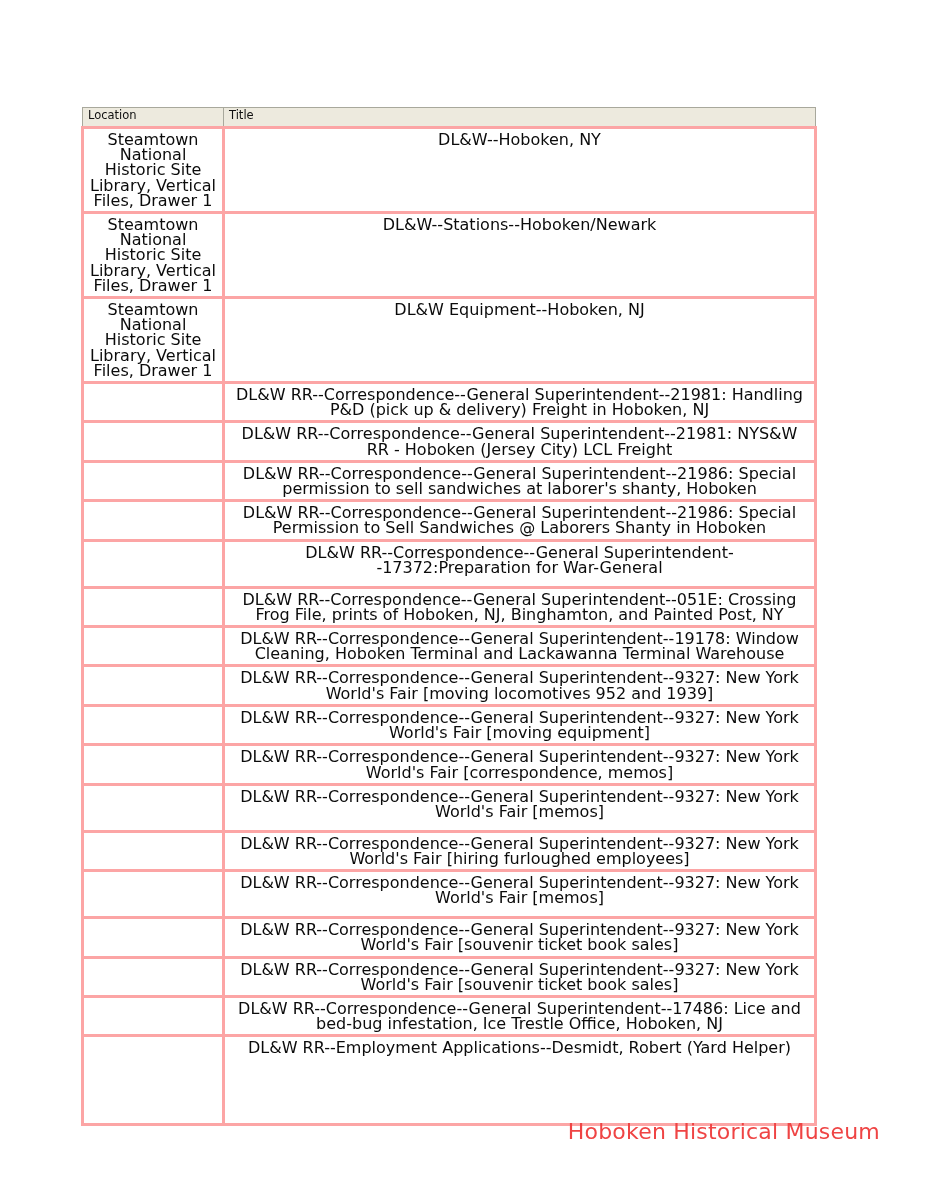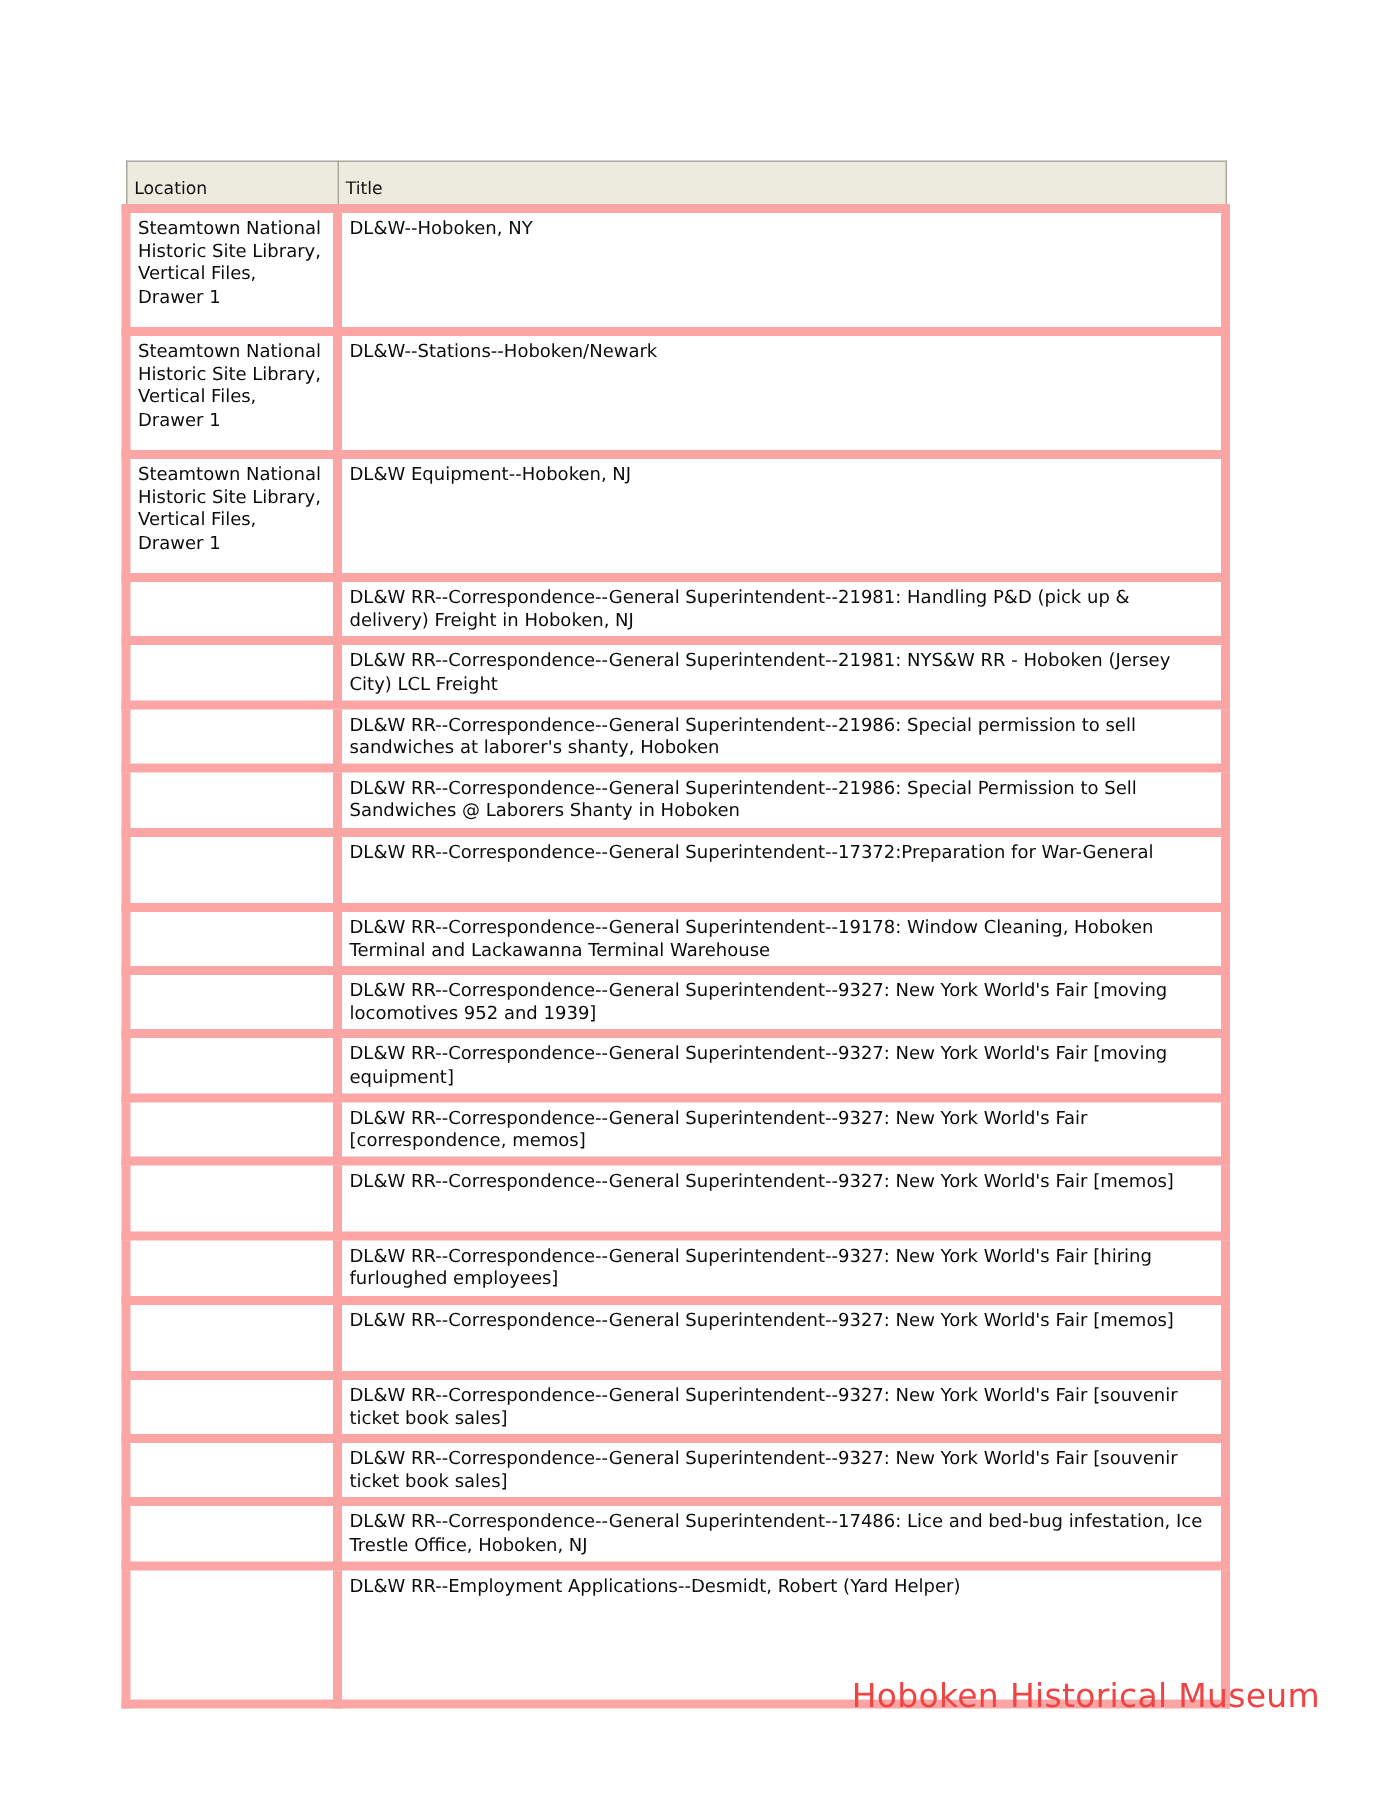--- a/index.html
+++ b/index.html
@@ -47,32 +47,32 @@
 
   
   table.records thead th {
     background: #edeade;
     border: 1px solid #a8a89c;
     font-weight: normal;
     font-size: 11.5px;
     line-height: 14px;
     color: #111111;
     text-align: left;
-    padding: 10px 5px 4px 5px;
+    padding: 0 5px 4px 5px;
     vertical-align: top;
     height: 14px;
   }
 
   
   table.records tbody td {
-    border: 6px solid #fca5a5;
-    font-size: 12px;
+    border: 3px solid #fca5a5;
+    font-size: 16px;
     line-height: 15.2px;
     color: #0b0b0b;
-    text-align: left;
+    text-align: center;
     vertical-align: top;
     padding: 3px 5px 3px 5px;
     background: #ffffff;
     word-wrap: break-word;
     overflow-wrap: break-word;
   }
 
   table.records tbody td.loc-cell {
     white-space: pre-line;
   }
@@ -149,20 +149,24 @@
           <tr class="item-row">
             <td class="loc-cell"></td>
             <td class="title-cell">DL&amp;W RR--Correspondence--General Superintendent--21986: Special Permission to Sell Sandwiches @ Laborers Shanty in Hoboken</td>
           </tr>
           <tr class="item-row slack">
             <td class="loc-cell"></td>
             <td class="title-cell">DL&amp;W RR--Correspondence--General Superintendent--17372:Preparation for War-General</td>
           </tr>
           <tr class="item-row">
             <td class="loc-cell"></td>
+            <td class="title-cell">DL&amp;W RR--Correspondence--General Superintendent--051E: Crossing Frog File, prints of Hoboken, NJ, Binghamton, and Painted Post, NY</td>
+          </tr>
+          <tr class="item-row">
+            <td class="loc-cell"></td>
             <td class="title-cell">DL&amp;W RR--Correspondence--General Superintendent--19178: Window Cleaning, Hoboken Terminal and Lackawanna Terminal Warehouse</td>
           </tr>
           <tr class="item-row">
             <td class="loc-cell"></td>
             <td class="title-cell">DL&amp;W RR--Correspondence--General Superintendent--9327: New York World's Fair [moving locomotives 952 and 1939]</td>
           </tr>
           <tr class="item-row">
             <td class="loc-cell"></td>
             <td class="title-cell">DL&amp;W RR--Correspondence--General Superintendent--9327: New York World's Fair [moving equipment]</td>
           </tr>

